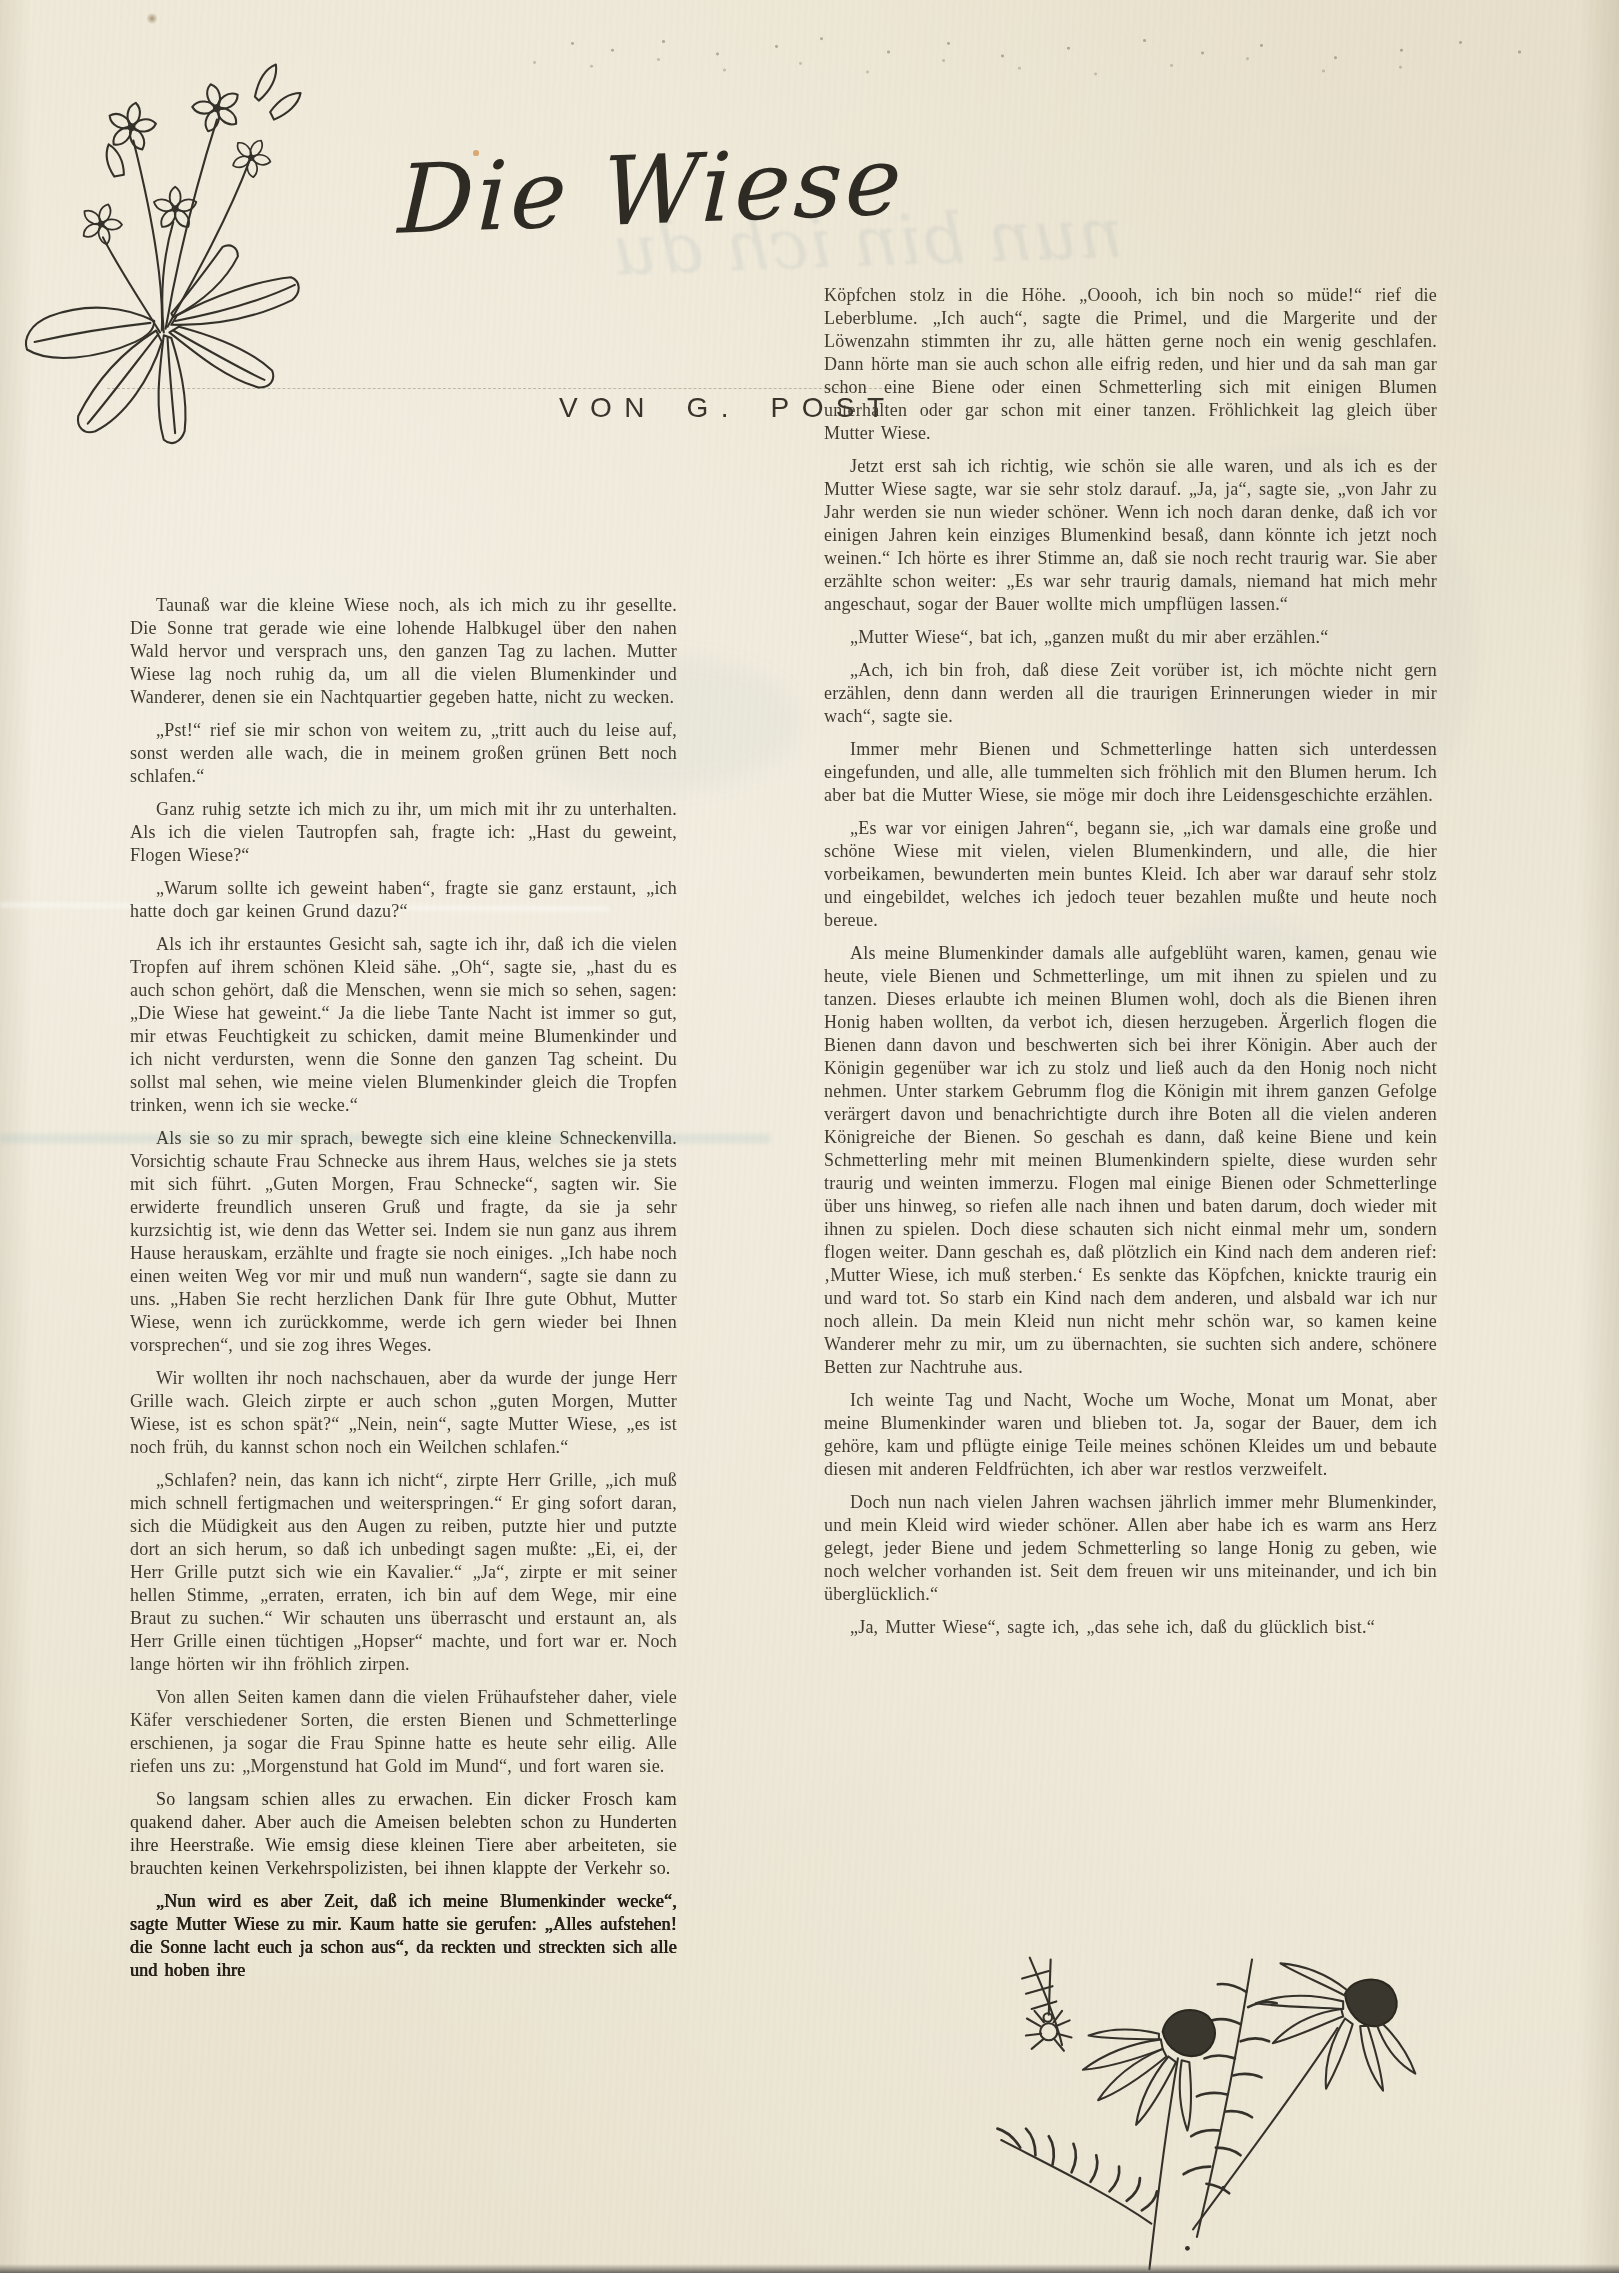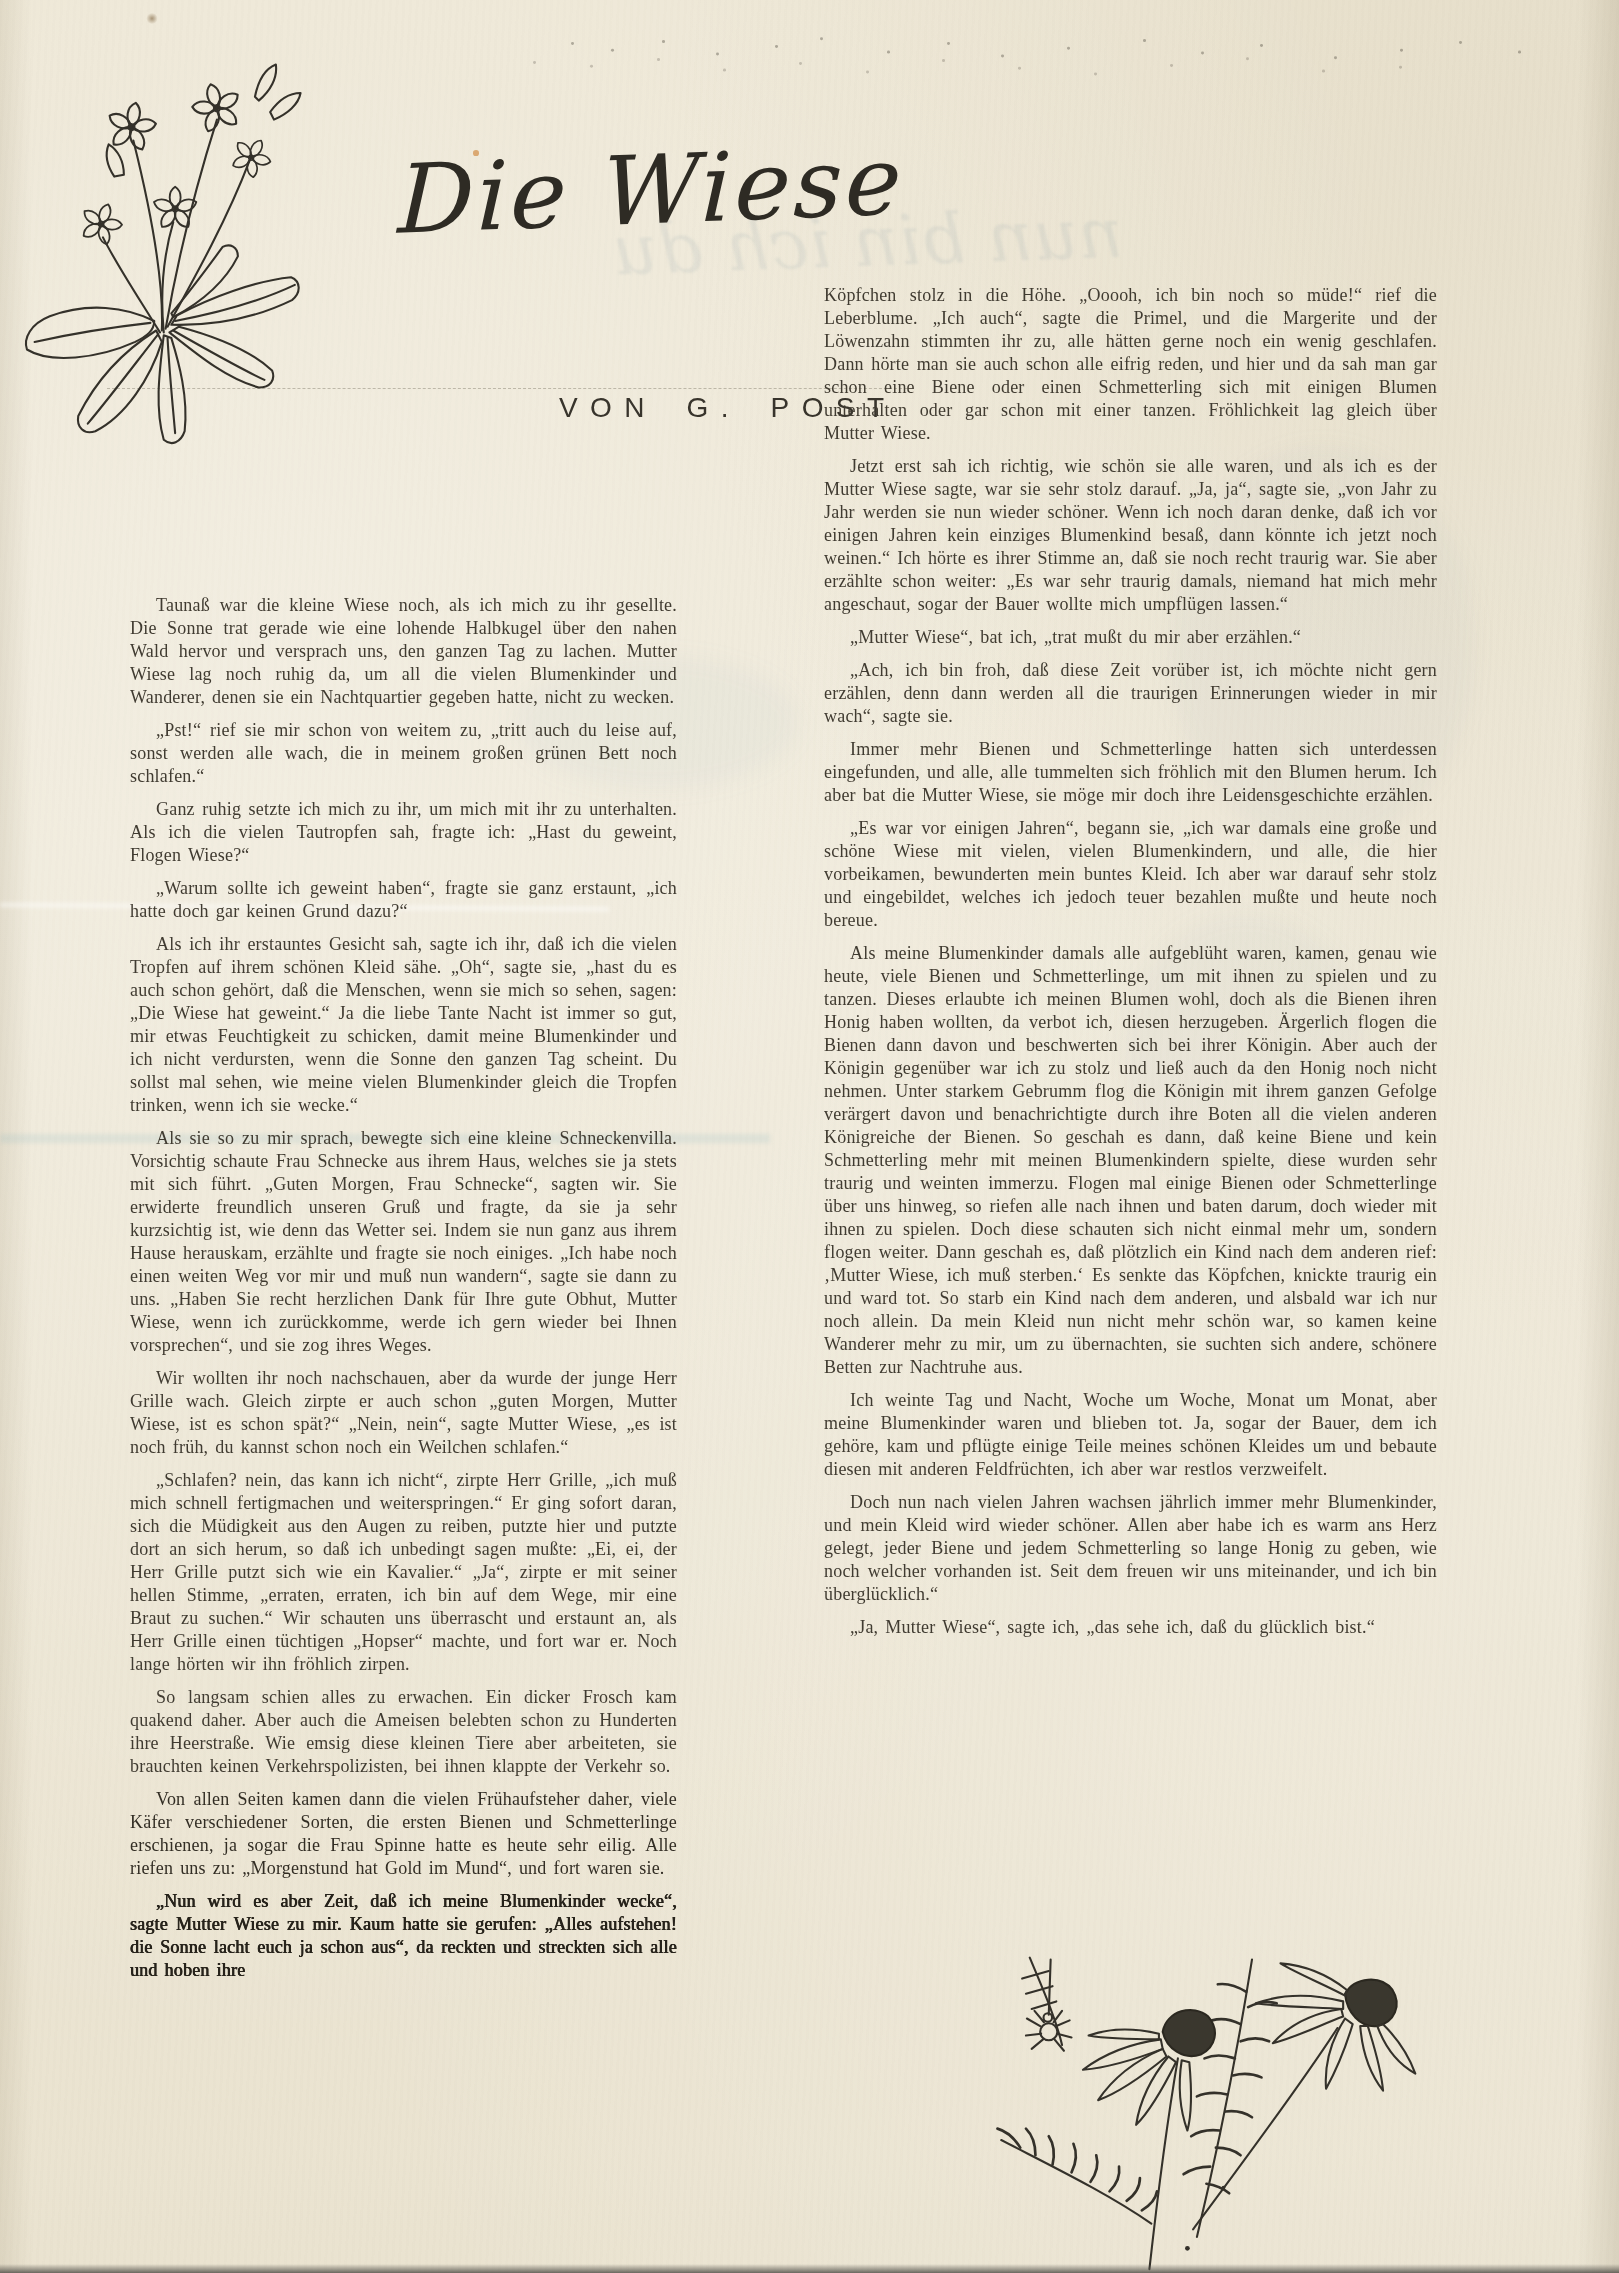--- a/index.html
+++ b/index.html
@@ -147,28 +147,28 @@
 
   <div class="col col-left">
       <p>Taunaß war die kleine Wiese noch, als ich mich zu ihr gesellte. Die Sonne trat gerade wie eine lohende Halbkugel über den nahen Wald hervor und versprach uns, den ganzen Tag zu lachen. Mutter Wiese lag noch ruhig da, um all die vielen Blumenkinder und Wanderer, denen sie ein Nachtquartier gegeben hatte, nicht zu wecken.</p>
       <p>„Pst!“ rief sie mir schon von weitem zu, „tritt auch du leise auf, sonst werden alle wach, die in meinem großen grünen Bett noch schlafen.“</p>
       <p>Ganz ruhig setzte ich mich zu ihr, um mich mit ihr zu unterhalten. Als ich die vielen Tautropfen sah, fragte ich: „Hast du geweint, Flogen Wiese?“</p>
       <p>„Warum sollte ich geweint haben“, fragte sie ganz erstaunt, „ich hatte doch gar keinen Grund dazu?“</p>
       <p>Als ich ihr erstauntes Gesicht sah, sagte ich ihr, daß ich die vielen Tropfen auf ihrem schönen Kleid sähe. „Oh“, sagte sie, „hast du es auch schon gehört, daß die Menschen, wenn sie mich so sehen, sagen: „Die Wiese hat geweint.“ Ja die liebe Tante Nacht ist immer so gut, mir etwas Feuchtigkeit zu schicken, damit meine Blumenkinder und ich nicht verdursten, wenn die Sonne den ganzen Tag scheint. Du sollst mal sehen, wie meine vielen Blumenkinder gleich die Tropfen trinken, wenn ich sie wecke.“</p>
       <p>Als sie so zu mir sprach, bewegte sich eine kleine Schneckenvilla. Vorsichtig schaute Frau Schnecke aus ihrem Haus, welches sie ja stets mit sich führt. „Guten Morgen, Frau Schnecke“, sagten wir. Sie erwiderte freundlich unseren Gruß und fragte, da sie ja sehr kurzsichtig ist, wie denn das Wetter sei. Indem sie nun ganz aus ihrem Hause herauskam, erzählte und fragte sie noch einiges. „Ich habe noch einen weiten Weg vor mir und muß nun wandern“, sagte sie dann zu uns. „Haben Sie recht herzlichen Dank für Ihre gute Obhut, Mutter Wiese, wenn ich zurückkomme, werde ich gern wieder bei Ihnen vorsprechen“, und sie zog ihres Weges.</p>
       <p>Wir wollten ihr noch nachschauen, aber da wurde der junge Herr Grille wach. Gleich zirpte er auch schon „guten Morgen, Mutter Wiese, ist es schon spät?“ „Nein, nein“, sagte Mutter Wiese, „es ist noch früh, du kannst schon noch ein Weilchen schlafen.“</p>
       <p>„Schlafen? nein, das kann ich nicht“, zirpte Herr Grille, „ich muß mich schnell fertigmachen und weiterspringen.“ Er ging sofort daran, sich die Müdigkeit aus den Augen zu reiben, putzte hier und putzte dort an sich herum, so daß ich unbedingt sagen mußte: „Ei, ei, der Herr Grille putzt sich wie ein Kavalier.“ „Ja“, zirpte er mit seiner hellen Stimme, „erraten, erraten, ich bin auf dem Wege, mir eine Braut zu suchen.“ Wir schauten uns überrascht und erstaunt an, als Herr Grille einen tüchtigen „Hopser“ machte, und fort war er. Noch lange hörten wir ihn fröhlich zirpen.</p>
+      <p>Von allen Seiten kamen dann die vielen Frühaufsteher daher, viele Käfer verschiedener Sorten, die ersten Bienen und Schmetterlinge erschienen, ja sogar die Frau Spinne hatte es heute sehr eilig. Alle riefen uns zu: „Morgenstund hat Gold im Mund“, und fort waren sie.</p>
       <p>So langsam schien alles zu erwachen. Ein dicker Frosch kam quakend daher. Aber auch die Ameisen belebten schon zu Hunderten ihre Heerstraße. Wie emsig diese kleinen Tiere aber arbeiteten, sie brauchten keinen Verkehrspolizisten, bei ihnen klappte der Verkehr so.</p>
-      <p>Von allen Seiten kamen dann die vielen Frühaufsteher daher, viele Käfer verschiedener Sorten, die ersten Bienen und Schmetterlinge erschienen, ja sogar die Frau Spinne hatte es heute sehr eilig. Alle riefen uns zu: „Morgenstund hat Gold im Mund“, und fort waren sie.</p>
       <p>„Nun wird es aber Zeit, daß ich meine Blumenkinder wecke“, sagte Mutter Wiese zu mir. Kaum hatte sie gerufen: „Alles aufstehen! die Sonne lacht euch ja schon aus“, da reckten und streckten sich alle und hoben ihre</p>
     </div>
   <div class="col col-right">
       <p>Köpfchen stolz in die Höhe. „Ooooh, ich bin noch so müde!“ rief die Leberblume. „Ich auch“, sagte die Primel, und die Margerite und der Löwenzahn stimmten ihr zu, alle hätten gerne noch ein wenig geschlafen. Dann hörte man sie auch schon alle eifrig reden, und hier und da sah man gar schon eine Biene oder einen Schmetterling sich mit einigen Blumen unterhalten oder gar schon mit einer tanzen. Fröhlichkeit lag gleich über Mutter Wiese.</p>
       <p>Jetzt erst sah ich richtig, wie schön sie alle waren, und als ich es der Mutter Wiese sagte, war sie sehr stolz darauf. „Ja, ja“, sagte sie, „von Jahr zu Jahr werden sie nun wieder schöner. Wenn ich noch daran denke, daß ich vor einigen Jahren kein einziges Blumenkind besaß, dann könnte ich jetzt noch weinen.“ Ich hörte es ihrer Stimme an, daß sie noch recht traurig war. Sie aber erzählte schon weiter: „Es war sehr traurig damals, niemand hat mich mehr angeschaut, sogar der Bauer wollte mich umpflügen lassen.“</p>
-      <p>„Mutter Wiese“, bat ich, „trat mußt du mir aber erzählen.“</p>
+      <p>„Mutter Wiese“, bat ich, „ganzen mußt du mir aber erzählen.“</p>
       <p>„Ach, ich bin froh, daß diese Zeit vorüber ist, ich möchte nicht gern erzählen, denn dann werden all die traurigen Erinnerungen wieder in mir wach“, sagte sie.</p>
       <p>Immer mehr Bienen und Schmetterlinge hatten sich unterdessen eingefunden, und alle, alle tummelten sich fröhlich mit den Blumen herum. Ich aber bat die Mutter Wiese, sie möge mir doch ihre Leidensgeschichte erzählen.</p>
       <p>„Es war vor einigen Jahren“, begann sie, „ich war damals eine große und schöne Wiese mit vielen, vielen Blumenkindern, und alle, die hier vorbeikamen, bewunderten mein buntes Kleid. Ich aber war darauf sehr stolz und eingebildet, welches ich jedoch teuer bezahlen mußte und heute noch bereue.</p>
       <p>Als meine Blumenkinder damals alle aufgeblüht waren, kamen, genau wie heute, viele Bienen und Schmetterlinge, um mit ihnen zu spielen und zu tanzen. Dieses erlaubte ich meinen Blumen wohl, doch als die Bienen ihren Honig haben wollten, da verbot ich, diesen herzugeben. Ärgerlich flogen die Bienen dann davon und beschwerten sich bei ihrer Königin. Aber auch der Königin gegenüber war ich zu stolz und ließ auch da den Honig noch nicht nehmen. Unter starkem Gebrumm flog die Königin mit ihrem ganzen Gefolge verärgert davon und benachrichtigte durch ihre Boten all die vielen anderen Königreiche der Bienen. So geschah es dann, daß keine Biene und kein Schmetterling mehr mit meinen Blumenkindern spielte, diese wurden sehr traurig und weinten immerzu. Flogen mal einige Bienen oder Schmetterlinge über uns hinweg, so riefen alle nach ihnen und baten darum, doch wieder mit ihnen zu spielen. Doch diese schauten sich nicht einmal mehr um, sondern flogen weiter. Dann geschah es, daß plötzlich ein Kind nach dem anderen rief: ‚Mutter Wiese, ich muß sterben.‘ Es senkte das Köpfchen, knickte traurig ein und ward tot. So starb ein Kind nach dem anderen, und alsbald war ich nur noch allein. Da mein Kleid nun nicht mehr schön war, so kamen keine Wanderer mehr zu mir, um zu übernachten, sie suchten sich andere, schönere Betten zur Nachtruhe aus.</p>
       <p>Ich weinte Tag und Nacht, Woche um Woche, Monat um Monat, aber meine Blumenkinder waren und blieben tot. Ja, sogar der Bauer, dem ich gehöre, kam und pflügte einige Teile meines schönen Kleides um und bebaute diesen mit anderen Feldfrüchten, ich aber war restlos verzweifelt.</p>
       <p>Doch nun nach vielen Jahren wachsen jährlich immer mehr Blumenkinder, und mein Kleid wird wieder schöner. Allen aber habe ich es warm ans Herz gelegt, jeder Biene und jedem Schmetterling so lange Honig zu geben, wie noch welcher vorhanden ist. Seit dem freuen wir uns miteinander, und ich bin überglücklich.“</p>
       <p>„Ja, Mutter Wiese“, sagte ich, „das sehe ich, daß du glücklich bist.“</p>
     </div>
 
   <svg class="illus illus-bottomright" width="514" height="321" viewBox="0 0 540 338" fill="none" stroke="#34312a" stroke-width="2.2" stroke-linecap="round" stroke-linejoin="round">

